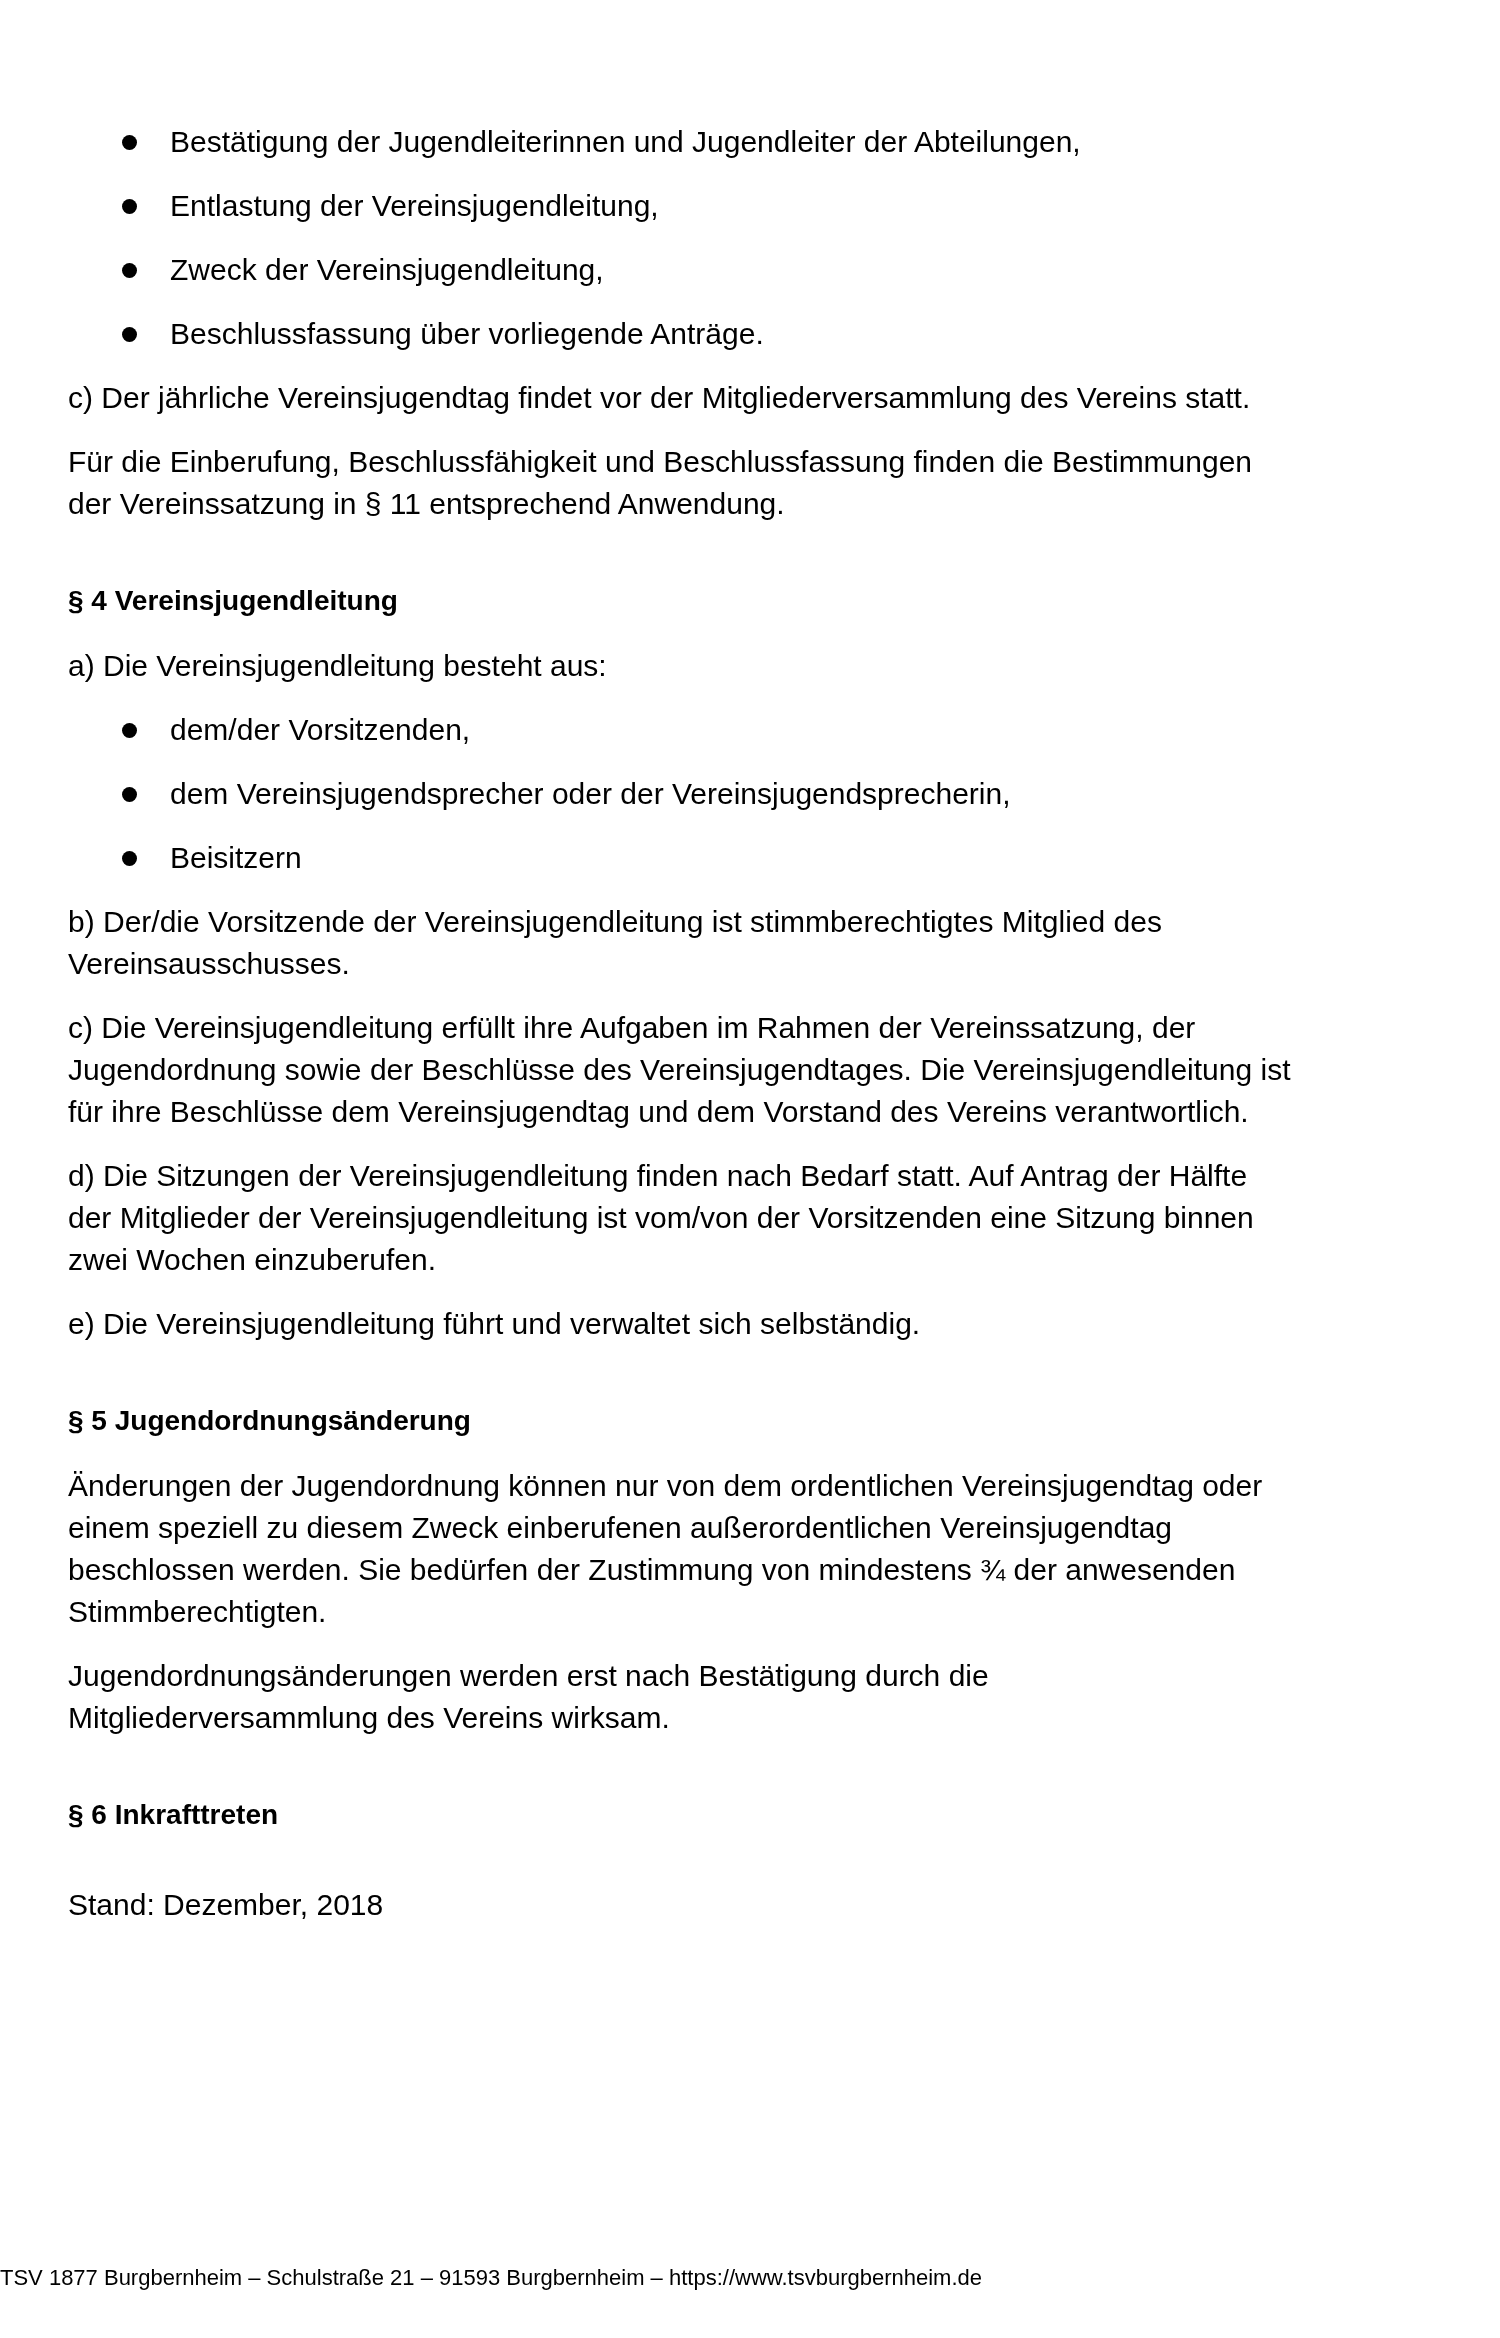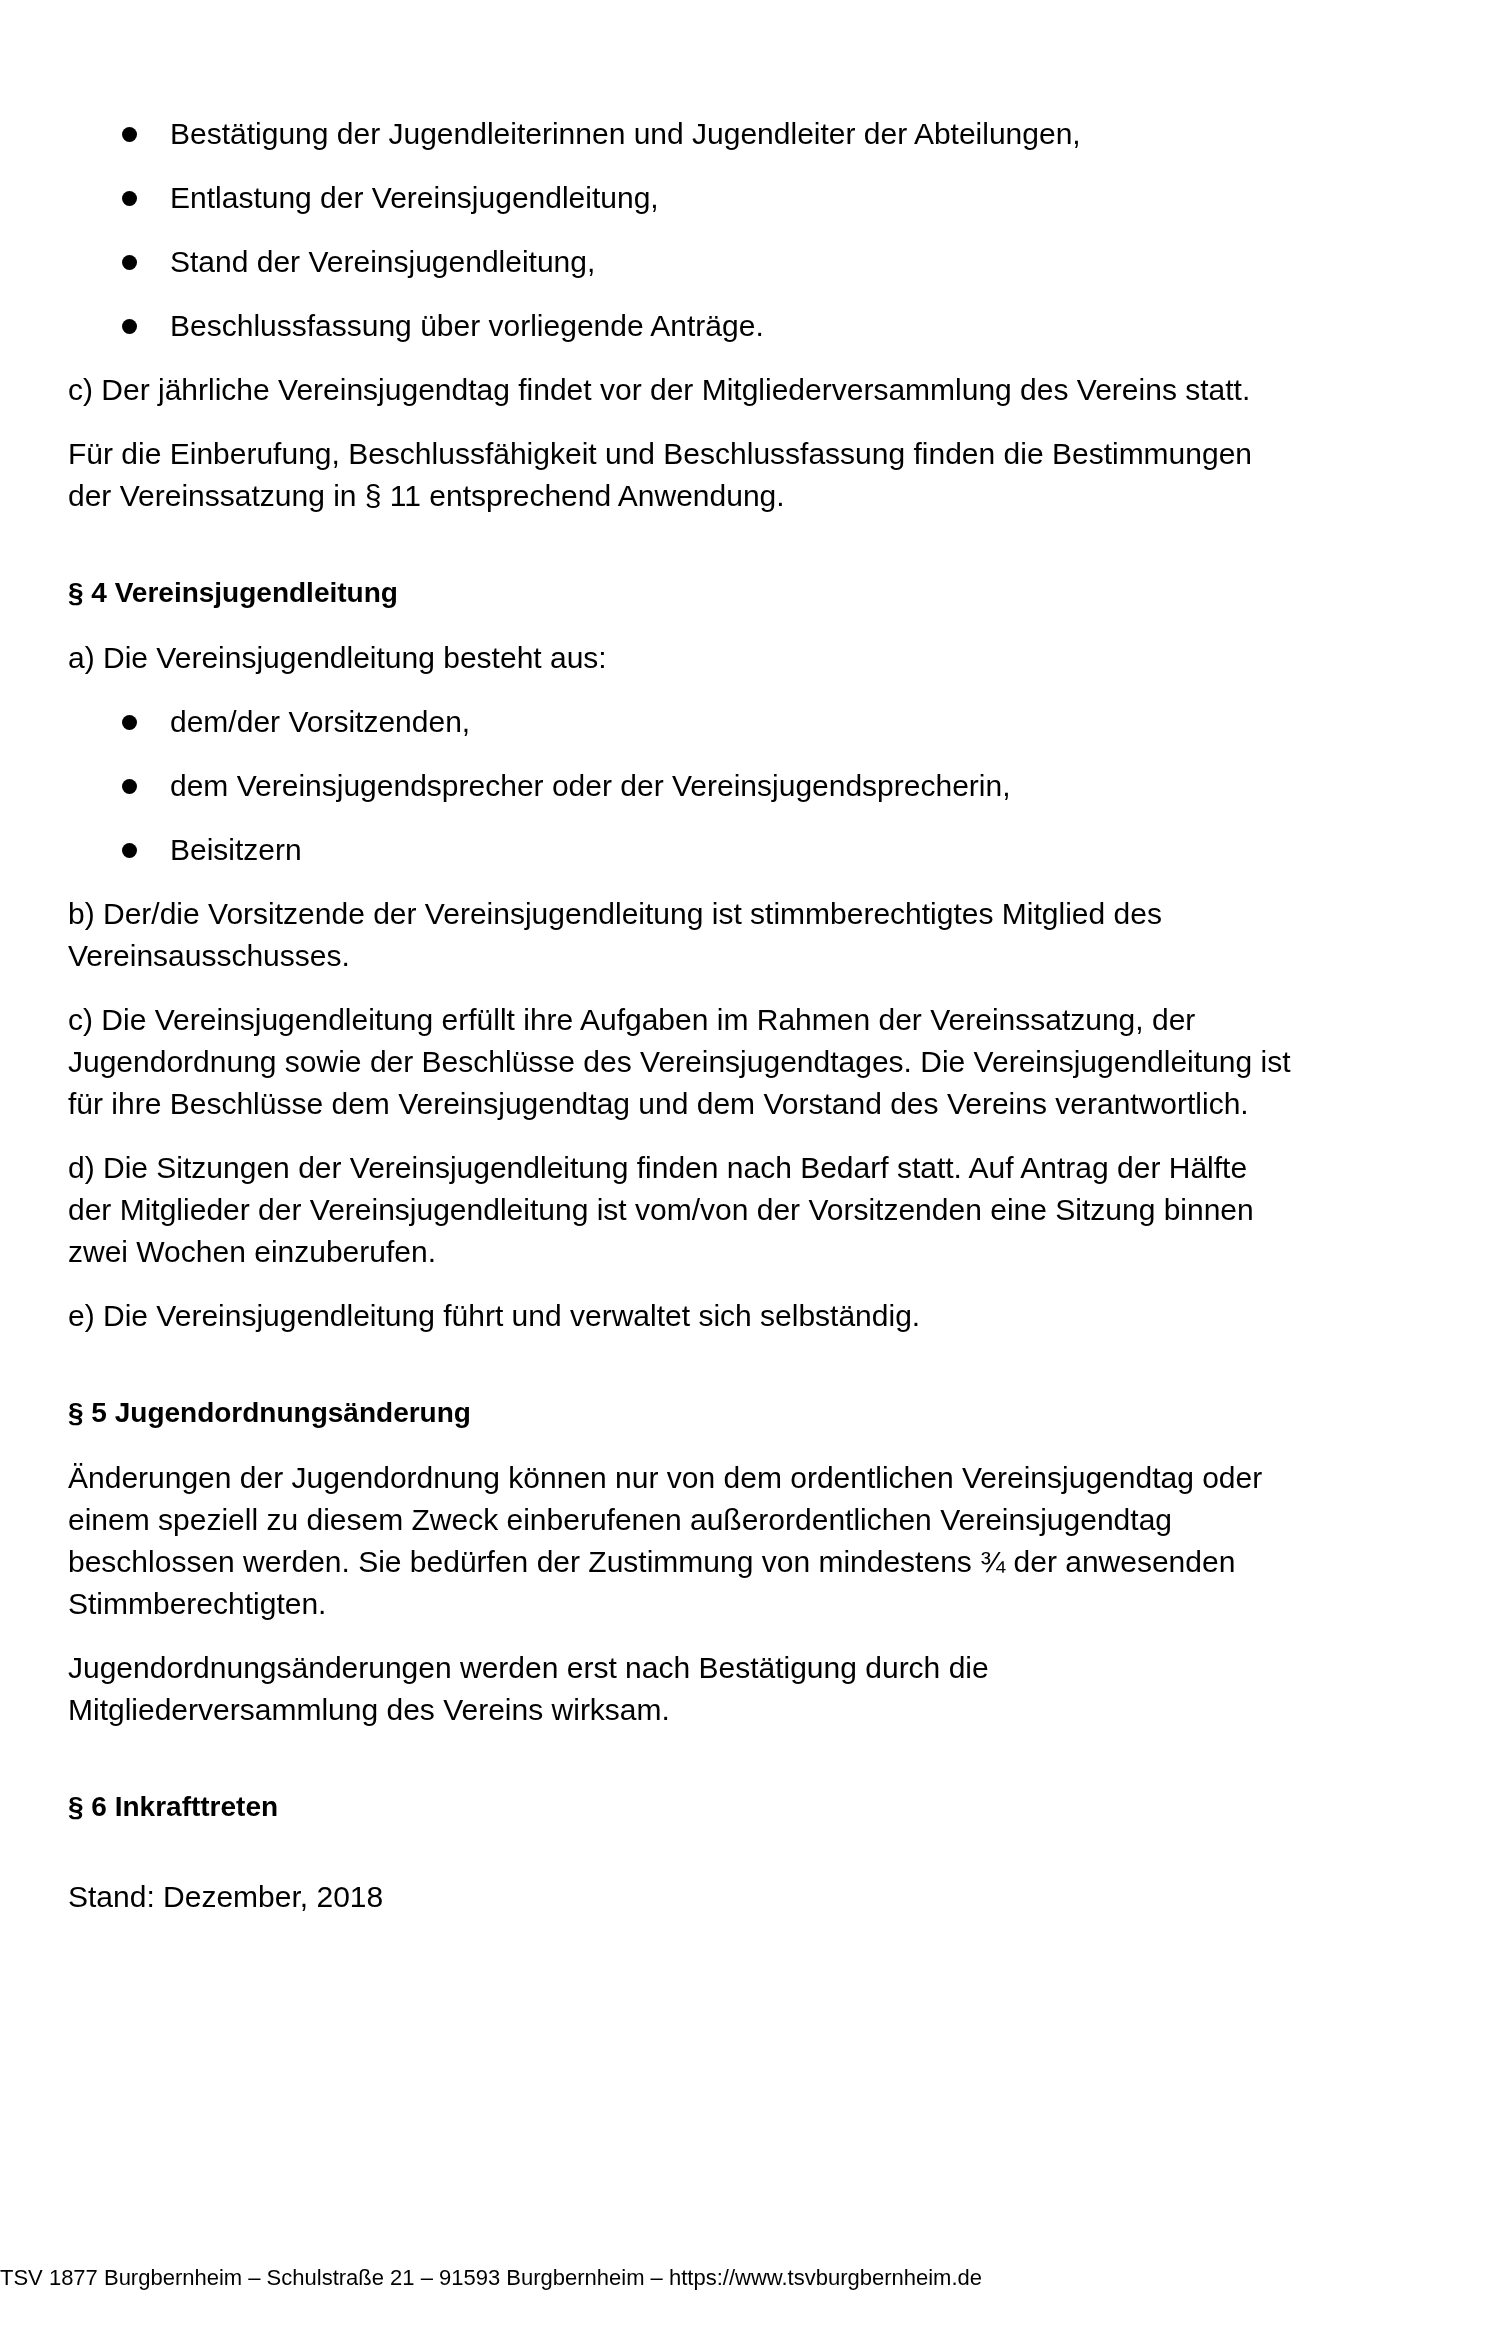--- a/index.html
+++ b/index.html
@@ -33,21 +33,21 @@
     white-space: pre-line;
   }
   ul.bullets {
     list-style: none;
     margin: 0;
     padding: 0;
   }
   ul.bullets li {
     position: relative;
     padding-left: 102px;
-    margin: 0 0 22px 0;
+    margin: 8px 0 22px 0;
     font-size: 30px;
     line-height: 42px;
   }
   ul.bullets li::before {
     content: "";
     position: absolute;
     left: 54px;
     top: 14px;
     width: 15px;
     height: 15px;
@@ -69,21 +69,21 @@
   }
 </style>
 </head>
 <body>
 
 <div class="page">
 
   <ul class="bullets">
     <li>Bestätigung der Jugendleiterinnen und Jugendleiter der Abteilungen,</li>
     <li>Entlastung der Vereinsjugendleitung,</li>
-    <li>Stand der Vereinsjugendleitung,</li>
+    <li>Zweck der Vereinsjugendleitung,</li>
     <li>Beschlussfassung über vorliegende Anträge.</li>
   </ul>
 
   <p>c) Der jährliche Vereinsjugendtag findet vor der Mitgliederversammlung des Vereins statt.</p>
   <p>Für die Einberufung, Beschlussfähigkeit und Beschlussfassung finden die Bestimmungen
 der Vereinssatzung in § 11 entsprechend Anwendung.</p>
 
   <h2>§ 4 Vereinsjugendleitung</h2>
   <p>a) Die Vereinsjugendleitung besteht aus:</p>
 

